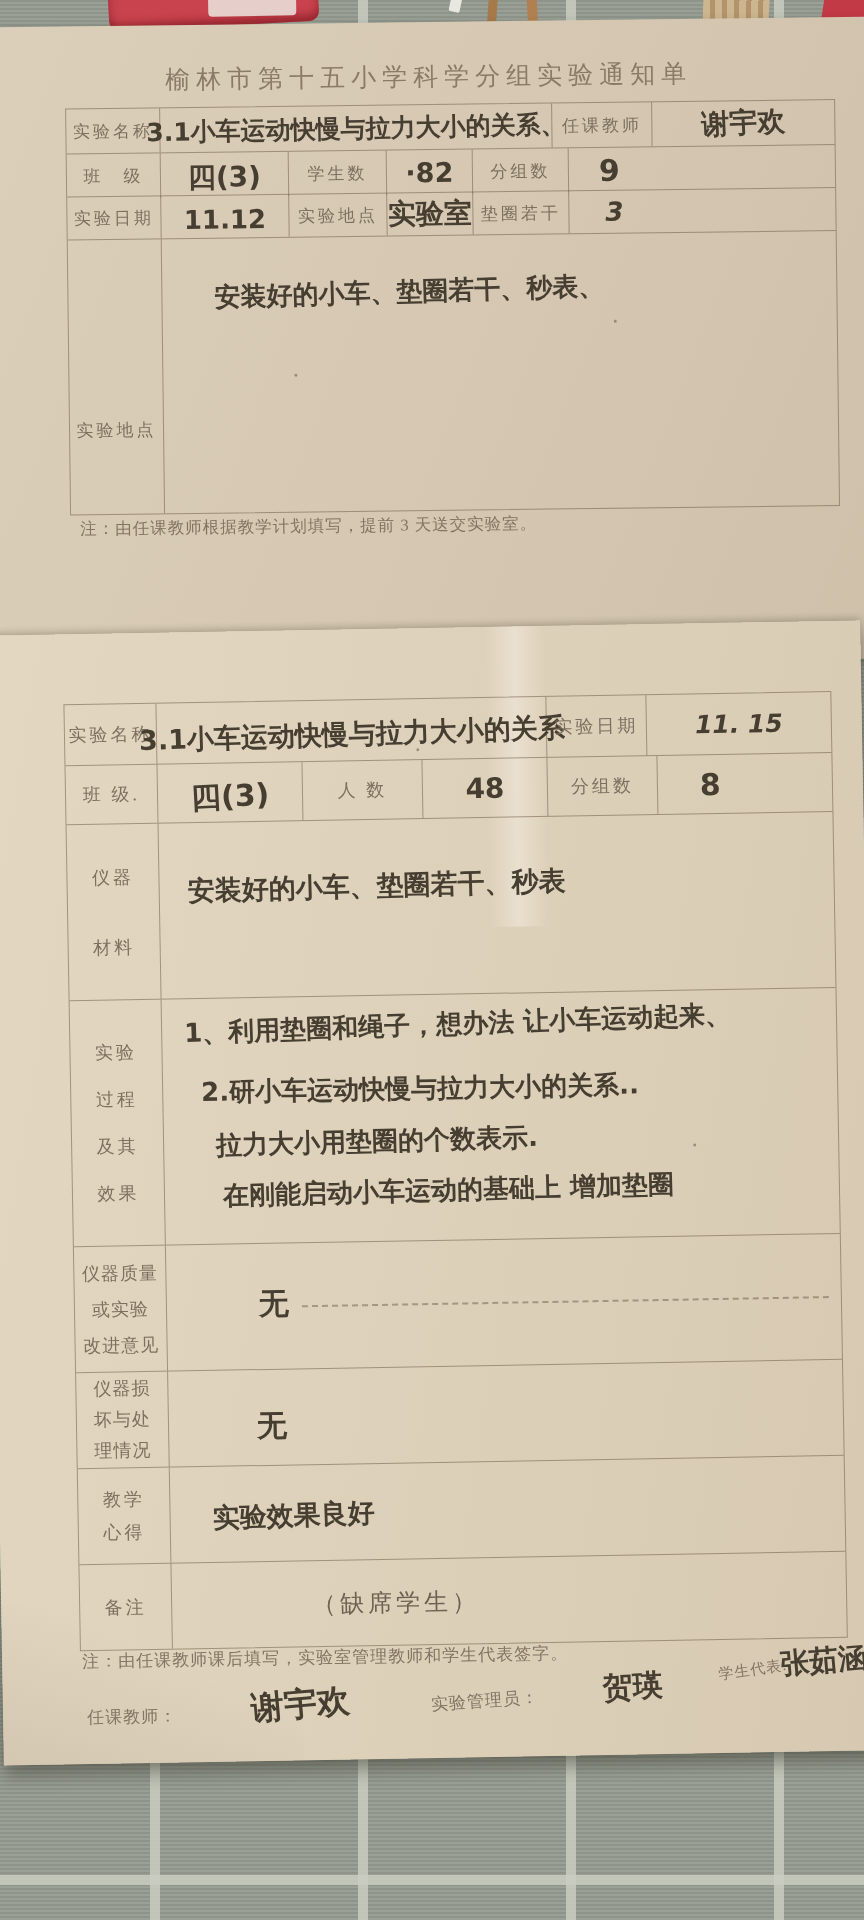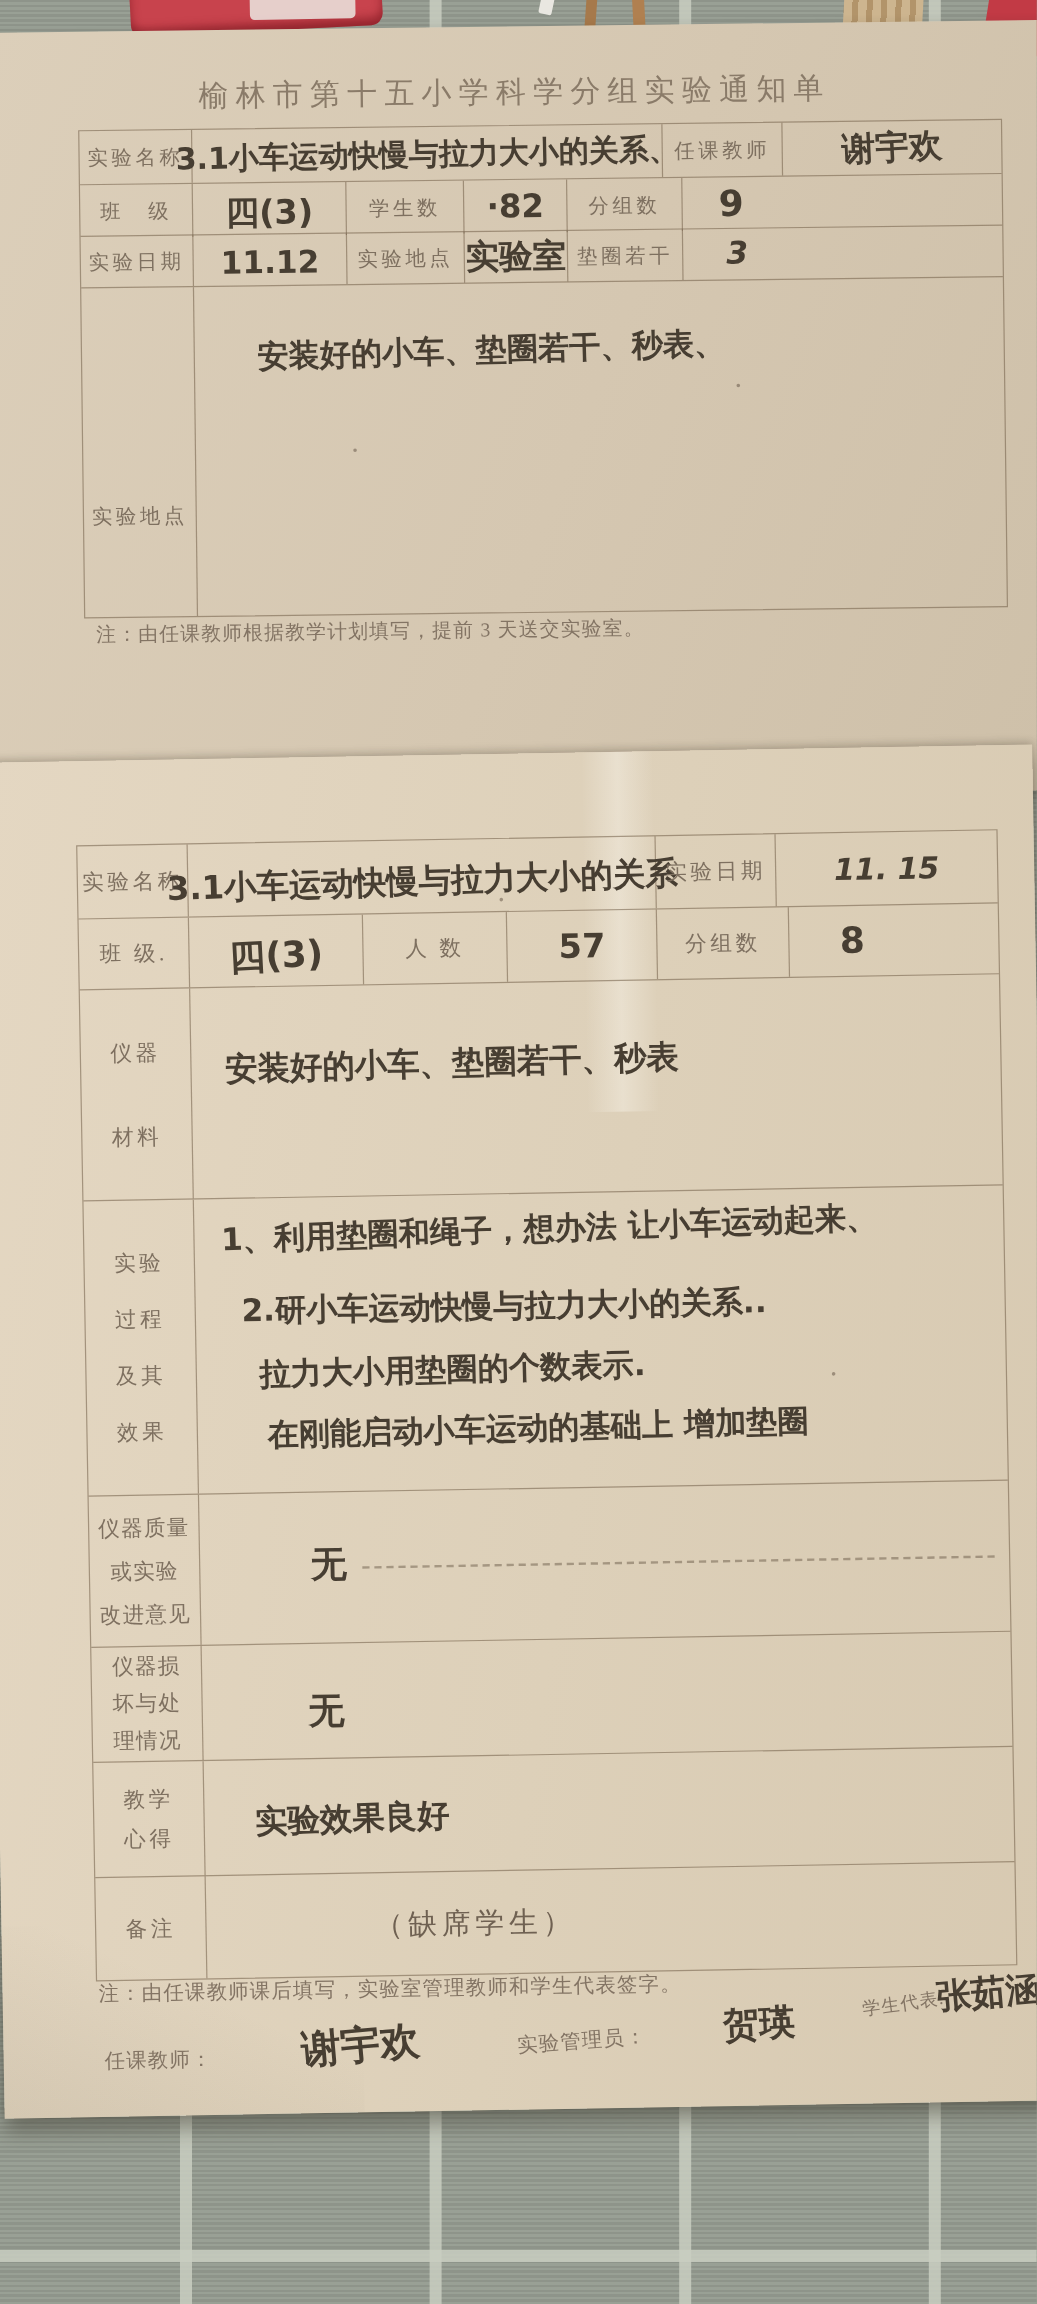--- a/index.html
+++ b/index.html
@@ -185,21 +185,21 @@
       <div class="cell">
           <span class="plabel big">班 级.</span>
         </div>
       <div class="cell">
           <span class="hw" style="font-size:30px;margin-top:8px;transform:rotate(-2deg);">四(3)</span>
         </div>
       <div class="cell">
           <span class="plabel big">人 数</span>
         </div>
       <div class="cell">
-          <span class="hw" style="font-size:28px;">57</span>
+          <span class="hw" style="font-size:28px;">48</span>
         </div>
       <div class="cell">
           <span class="plabel big">分组数</span>
         </div>
       <div class="cell val-left" style="padding-left:42px;">
           <span class="hw" style="font-size:30px;">8</span>
         </div>
     </div>
 
     <div class="trow" style="grid-template-columns:92px 674px;height:175px;">

